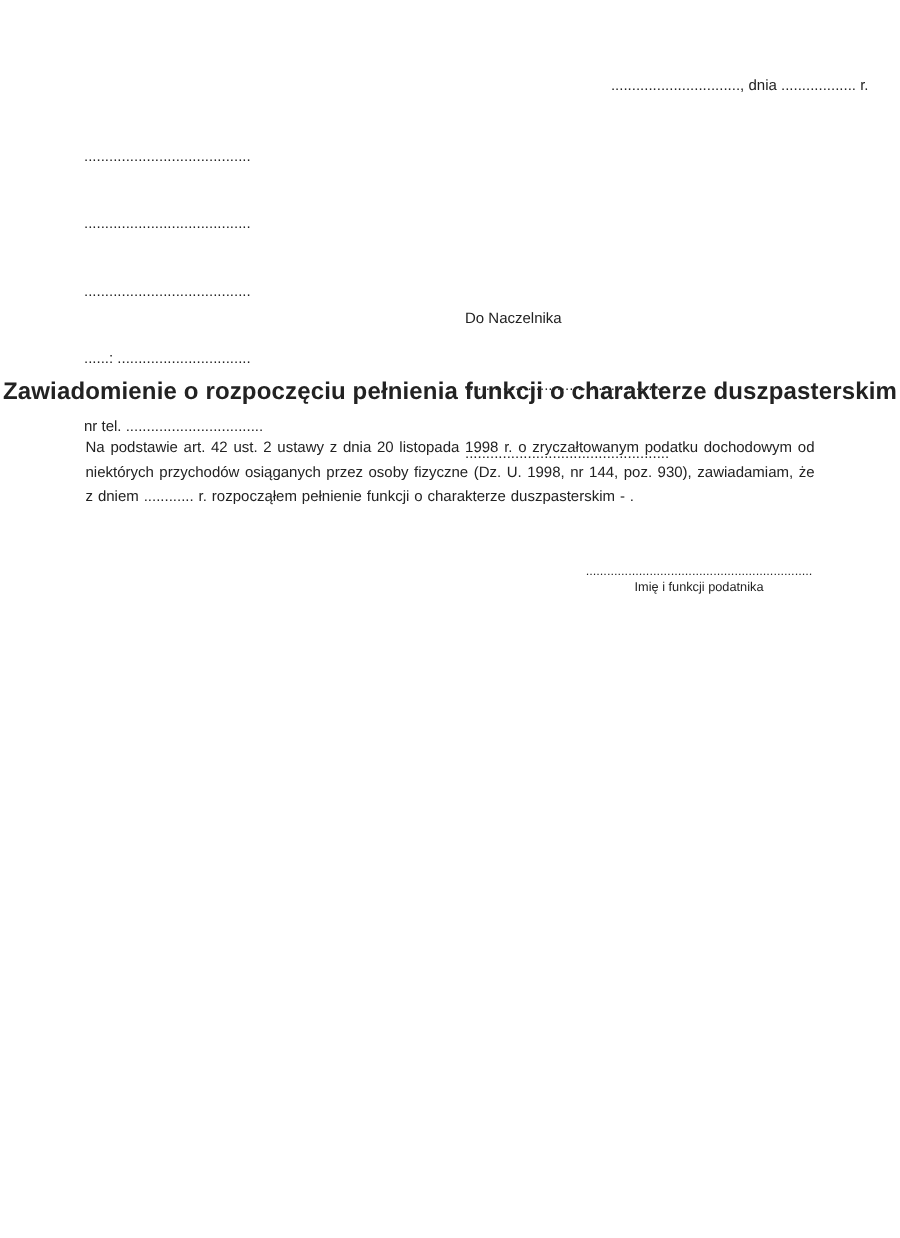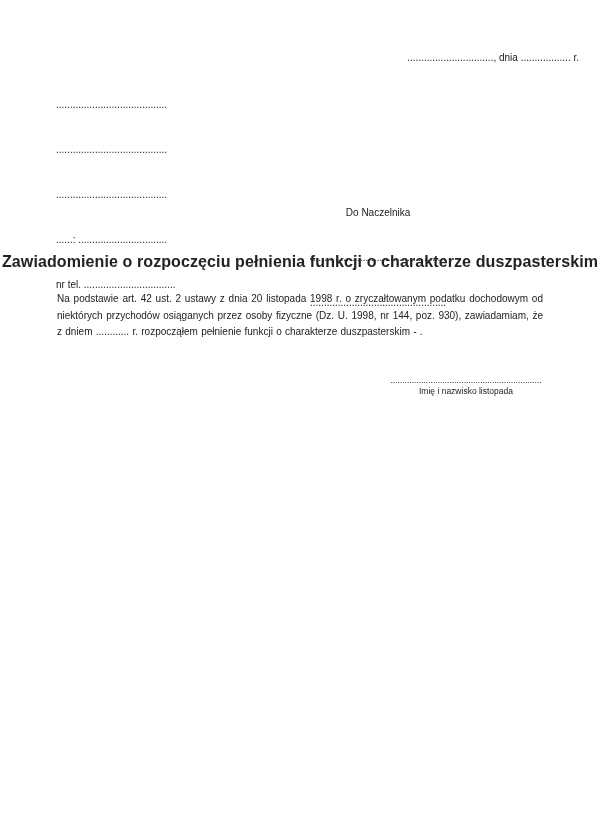--- a/index.html
+++ b/index.html
@@ -31,21 +31,20 @@
     left: 56px;
     line-height: 15px;
     white-space: pre;
   }
   .recipient-block {
     position: absolute;
     top: 175px;
     left: 310px;
     line-height: 15px;
     white-space: pre;
-    text-align: center;
   }
   .doc-title {
     position: absolute;
     top: 253px;
     left: 0;
     width: 600px;
     margin: 0;
     text-align: center;
     font-size: 16px;
     font-weight: bold;
@@ -96,16 +95,16 @@
     <div>.................................................</div>
     <div>.................................................</div>
   </div>
 
   <h1 class="doc-title">Zawiadomienie o rozpoczęciu pełnienia funkcji o charakterze duszpasterskim</h1>
 
   <p class="body-paragraph">Na podstawie art. 42 ust. 2 ustawy z dnia 20 listopada 1998 r. o zryczałtowanym podatku dochodowym od niektórych przychodów osiąganych przez osoby fizyczne (Dz. U. 1998, nr 144, poz. 930), zawiadamiam, że z dniem ............ r. rozpocząłem pełnienie funkcji o charakterze duszpasterskim - .</p>
 
   <div class="signature-block">
     <div class="signature-dots">................................................................</div>
-    <div>Imię i nazwisko listopada</div>
+    <div>Imię i funkcji podatnika</div>
   </div>
 
 </div>
 
 </body></html>

